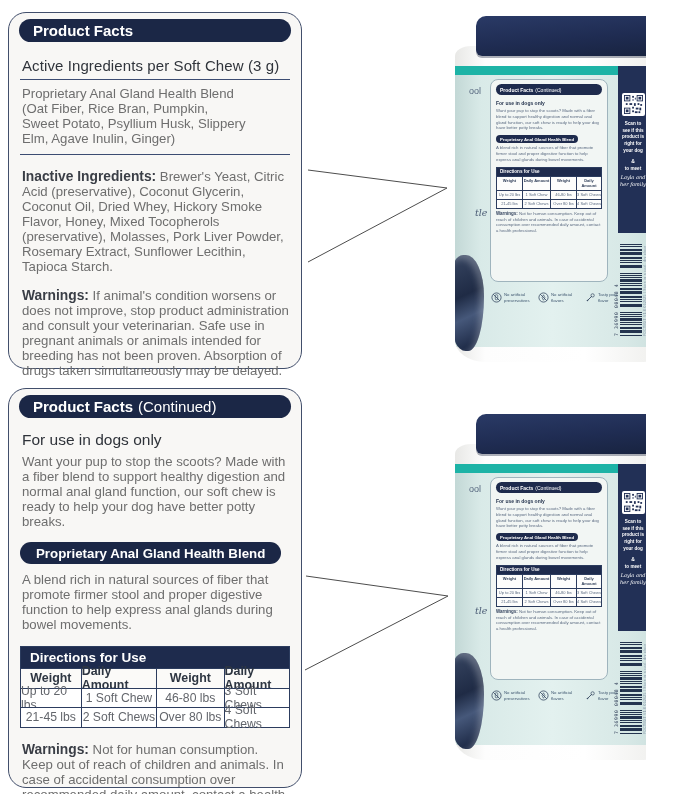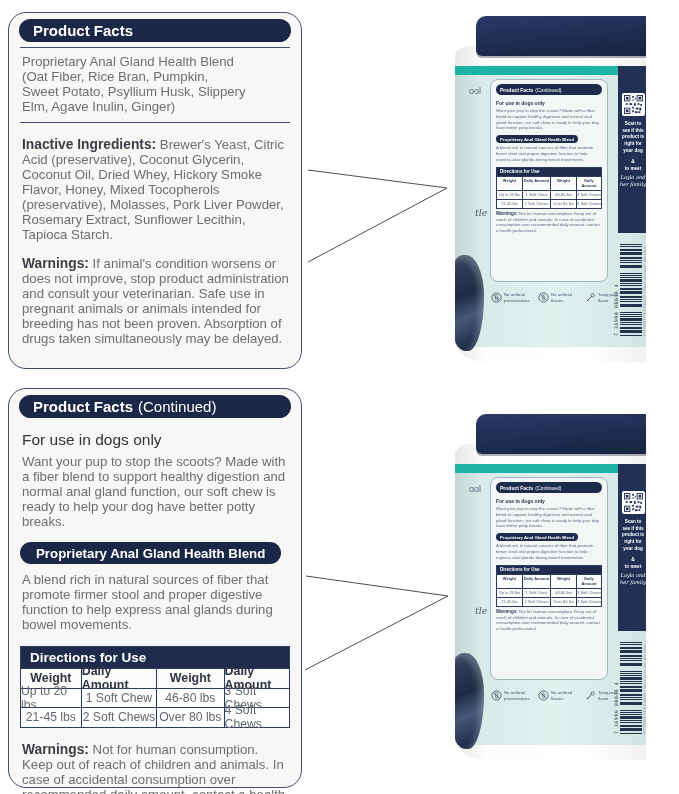--- a/index.html
+++ b/index.html
@@ -113,20 +113,21 @@
 </style>
 </head>
 <body>
 
 <div class="canvas">
 
   <section class="panel panel1">
     <div class="pill-lg">
       <b>Product Facts</b>
     </div>
+    <div class="sec-h">Active Ingredients per Soft Chew (3 g)</div>
     <hr class="rule">
     <div class="blend">Proprietary Anal Gland Health Blend
 (Oat Fiber, Rice Bran, Pumpkin,
 Sweet Potato, Psyllium Husk, Slippery
 Elm, Agave Inulin, Ginger)</div>
     <hr class="rule" style="margin-top:8px">
     <div class="para mt14">
       <span class="lbl">Inactive Ingredients:</span>
       <span>Brewer's Yeast, Citric Acid (preservative), Coconut Glycerin, Coconut Oil, Dried Whey, Hickory Smoke Flavor, Honey, Mixed Tocopherols (preservative), Molasses, Pork Liver Powder, Rosemary Extract, Sunflower Lecithin, Tapioca Starch.</span>
     </div>

